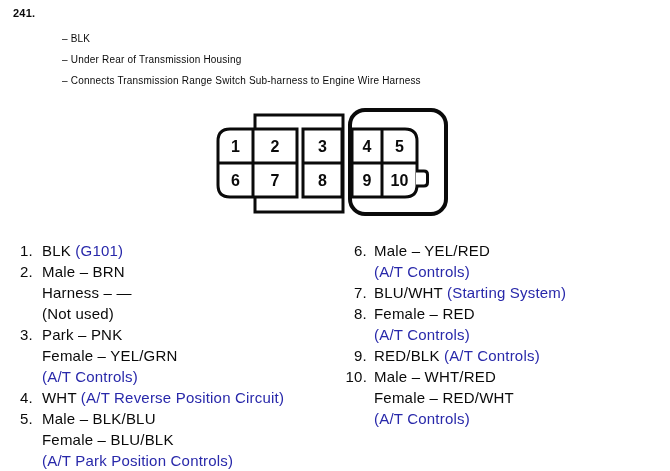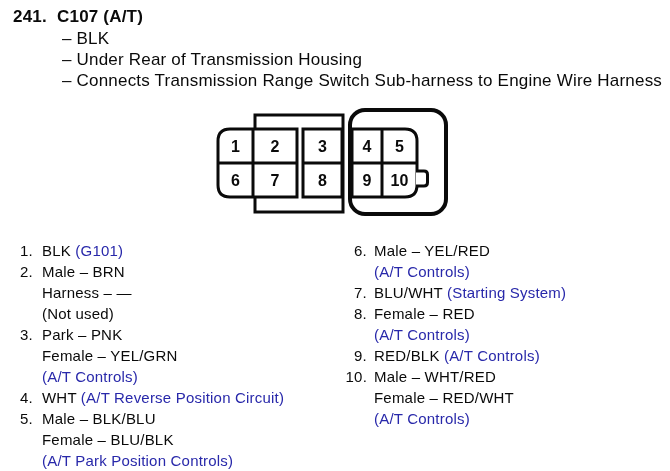--- a/index.html
+++ b/index.html
@@ -4,27 +4,27 @@
 <style>
   html,body{margin:0;padding:0;}
   body{
     width:670px;height:471px;position:relative;overflow:hidden;
     background:#ffffff;color:#0a0a0a;
     font-family:"Liberation Sans", sans-serif;
     -webkit-font-smoothing:antialiased;
   }
   .title-row{
     position:absolute;left:13px;top:7px;
-    font-size:17px;font-weight:bold;letter-spacing:.2px;
+    font-size:11px;font-weight:bold;letter-spacing:.2px;
     display:flex;
   }
   .title-num{width:44px;}
   .details{
     position:absolute;left:62px;top:28px;
-    font-size:17px;line-height:21px;letter-spacing:.2px;
+    font-size:10px;line-height:21px;letter-spacing:.2px;
   }
   .connector-wrap{
     position:absolute;left:210px;top:104px;width:240px;height:118px;
   }
   .pin-col{
     position:absolute;top:240px;
     font-size:15px;line-height:21px;letter-spacing:.2px;
   }
   #pin-col-left{left:0;width:330px;}
   #pin-col-right{left:337px;width:333px;}
@@ -33,21 +33,20 @@
   #pin-col-right .pin-num{width:30px;flex:0 0 30px;margin-right:7px;}
   .pin-lines{flex:1;}
   .link{color:var(--link-blue,#2828aa);cursor:pointer;}
   svg text{font-family:"Liberation Sans", sans-serif;font-weight:bold;font-size:16px;}
 </style>
 </head>
 <body>
 
 <div class="title-row">
   <span class="title-num">241.</span>
-  <span>C107 (A/T)</span>
 </div>
 
 <div class="details">
   <div>– BLK</div>
   <div>– Under Rear of Transmission Housing</div>
   <div>– Connects Transmission Range Switch Sub-harness to Engine Wire Harness</div>
 </div>
 
 <div class="connector-wrap">
   <svg id="connector-svg" width="240" height="118" viewBox="0 0 240 118">

